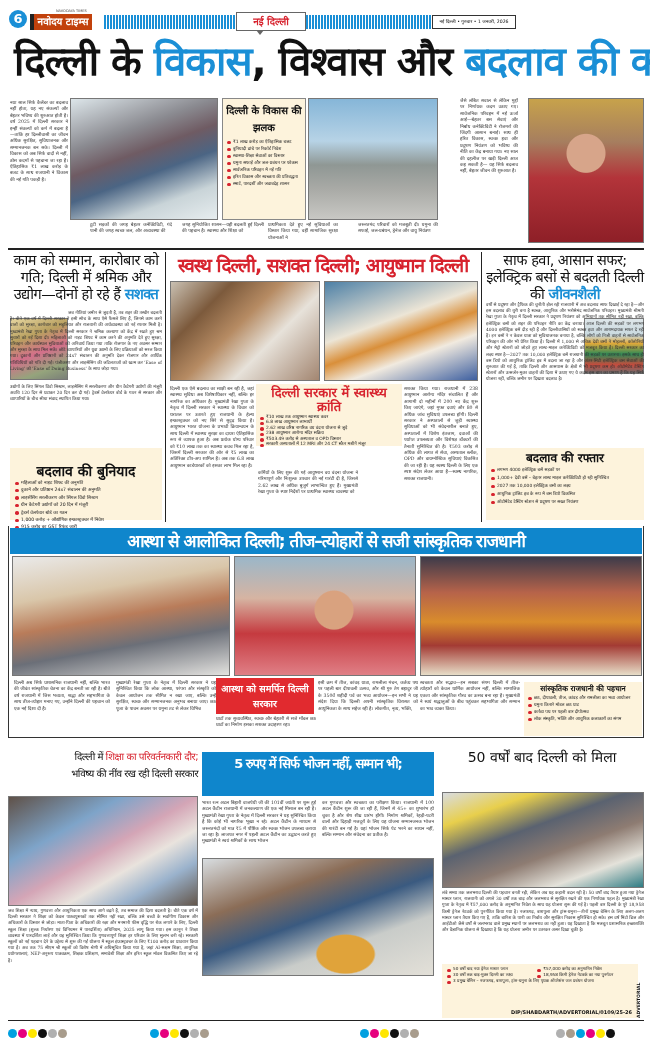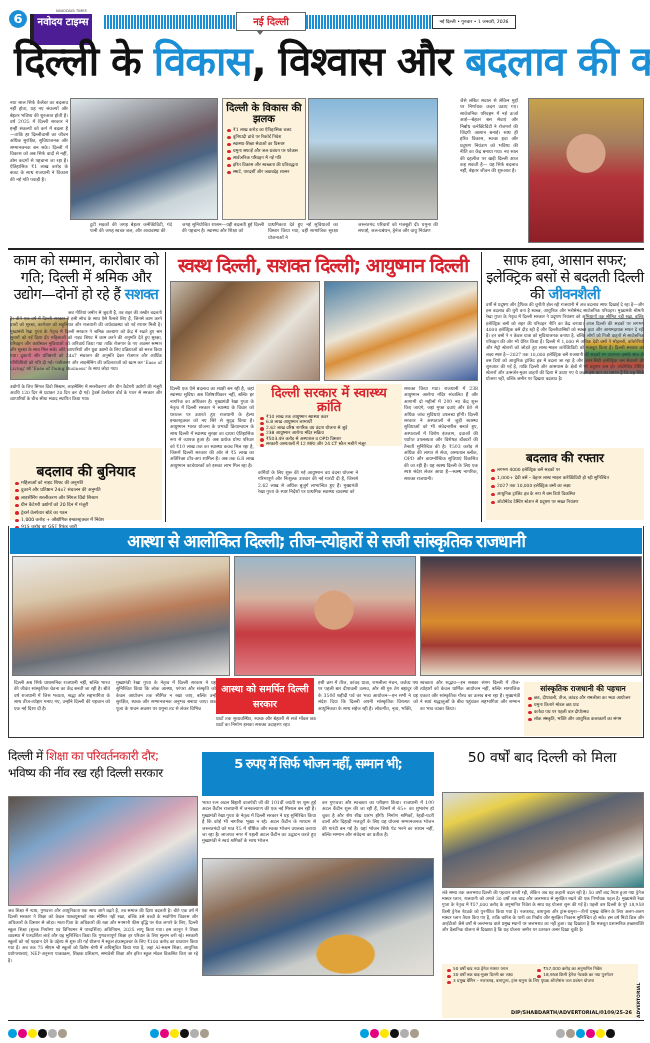--- a/index.html
+++ b/index.html
@@ -15,36 +15,36 @@
 .bullet li:before{content:"";position:absolute;left:1px;top:2.5px;width:3.5px;height:3.5px;border-radius:50%;background:#d7232e}
 .rule{position:absolute;background:#222}
 .dots span{display:inline-block;width:9px;height:9px;border-radius:50%;margin-right:1px}
 </style>
 </head>
 <body>
 
 <div class="abs" style="left:0;top:0;width:650px;height:36px">
   <div class="abs" style="left:9px;top:10px;width:18px;height:18px;border-radius:50%;background:#1a8fd6;color:#fff;font-weight:bold;font-size:13px;text-align:center;line-height:18px">6</div>
   <div class="abs" style="left:56px;top:9px;font-size:3.5px;color:#444">NAVODAYA TIMES</div>
-  <div class="abs" style="left:30px;top:14px;width:62px;height:31px;background:#4c1d95;color:#fff;font-weight:bold;font-size:10px;text-align:center;line-height:16px;border-left:4px solid #222">नवोदय टाइम्स</div>
+  <div class="abs" style="left:30px;top:14px;width:62px;height:16px;background:#c2410c;color:#fff;font-weight:bold;font-size:10px;text-align:center;line-height:16px;border-left:4px solid #222">नवोदय टाइम्स</div>
   <div class="abs" style="left:104px;top:15px;width:132px;height:14px;background:repeating-linear-gradient(90deg,#1a8fd6 0 2px,#fff 2px 3px)"></div>
   <div class="abs" style="left:236px;top:12px;width:70px;height:19px;border:1px solid #666;background:#fff;color:#d7232e;font-weight:bold;font-size:10px;text-align:center;line-height:17px">नई दिल्ली</div>
   <div class="abs" style="left:256px;top:30px;width:0;height:0;border-left:4px solid transparent;border-right:4px solid transparent;border-top:5px solid #666"></div>
   <div class="abs" style="left:306px;top:15px;width:126px;height:14px;background:repeating-linear-gradient(90deg,#1a8fd6 0 2px,#fff 2px 3px)"></div>
   <div class="abs" style="left:432px;top:15px;width:84px;height:14px;border:1px solid #333;font-size:4.6px;line-height:12px;text-align:center">नई दिल्ली • गुरुवार • 1 जनवरी, 2026</div>
 </div>
 
 <div class="abs hl" style="left:14px;top:36px;width:630px;height:52px;font-size:40px;line-height:50px;white-space:nowrap;text-align:center">
   <span>दिल्ली के </span><span class="blue">विकास</span><span>, विश्वास और </span><span class="blue">बदलाव की कहानी</span>
 </div>
 
 <div class="abs txt" style="left:10px;top:100px;width:58px;height:148px">नया साल सिर्फ कैलेंडर का बदलाव नहीं होता, यह नए संकल्पों और बेहतर भविष्य की शुरुआत होती है। वर्ष 2025 में दिल्ली सरकार ने इन्हीं संकल्पों को कर्म में बदला है—ताकि हर दिल्लीवासी का जीवन अधिक सुरक्षित, सुविधाजनक और सम्मानजनक बन सके। दिल्ली में विकास को अब सिर्फ वादों से नहीं, ठोस कदमों से पहचाना जा रहा है। ऐतिहासिक ₹1 लाख करोड़ के बजट के साथ राजधानी ने विकास की नई गति पकड़ी है।</div>
 <div class="photo" style="left:70px;top:98px;width:148px;height:122px;background:linear-gradient(160deg,#dde6ea 0%,#8a8a90 30%,#6f5b63 45%,#4b6584 60%,#c9d4d8 80%,#e7edef 100%)"></div>
 <div class="abs" style="left:222px;top:98px;width:84px;height:122px;background:#fdf3dc;border:1px solid #888;padding:3px">
-  <div style="font-weight:bold;font-size:10px;line-height:11px;text-align:center;margin-bottom:2px">दिल्ली के विकास की झलक</div>
+  <div style="font-weight:bold;font-size:10px;line-height:17px;text-align:center;margin-bottom:2px">दिल्ली के विकास की झलक</div>
   <ul class="bullet" style="font-size:4.4px;line-height:7px">
     <li>₹1 लाख करोड़ का ऐतिहासिक बजट</li>
     <li>बुनियादी ढांचे पर रिकॉर्ड निवेश</li>
     <li>स्वास्थ्य-शिक्षा सेवाओं का विस्तार</li>
     <li>यमुना सफाई और जल-प्रबंधन पर फोकस</li>
     <li>सार्वजनिक परिवहन में नई गति</li>
     <li>हरित विकास और स्वच्छता की प्रतिबद्धता</li>
     <li>स्मार्ट, पारदर्शी और जवाबदेह शासन</li>
   </ul>
 </div>
@@ -127,21 +127,21 @@
 <div class="abs" style="left:524px;top:682px;width:118px;height:54px;background:#fdf3dc;padding:2px 3px">
   <div style="font-weight:bold;font-size:7.5px;line-height:10px;text-align:center">सांस्कृतिक राजधानी की पहचान</div>
   <ul class="bullet" style="font-size:4.4px;line-height:7px">
     <li>छठ, दीपावली, तीज, कांवड़ और रामलीला का भव्य आयोजन</li>
     <li>यमुना किनारे मॉडल छठ घाट</li>
     <li>कर्तव्य पथ पर पहली बार दीपोत्सव</li>
     <li>लोक संस्कृति, भक्ति और आधुनिक कलाकारों का संगम</li>
   </ul>
 </div>
 
-<div class="abs" style="left:8px;top:748px;width:190px;font-size:12px;line-height:17px;text-align:left;letter-spacing:-0.5px;white-space:nowrap">
+<div class="abs" style="left:8px;top:748px;width:190px;font-size:10px;line-height:17px;text-align:right;letter-spacing:-0.5px;white-space:nowrap">
   <span>दिल्ली में </span><span class="red">शिक्षा का परिवर्तनकारी दौर;</span><br>
   <span>भविष्य की नींव रख रही दिल्ली सरकार</span>
 </div>
 <div class="photo" style="left:8px;top:796px;width:190px;height:110px;background:linear-gradient(150deg,#5f5148 0%,#7ea4c9 30%,#d4a5b6 50%,#e9e3dd 65%,#9ab2cc 80%,#64574c 100%)"></div>
 <div class="abs txt" style="left:8px;top:908px;width:190px;height:92px;overflow:hidden;font-size:4.4px;line-height:6.2px">जब शिक्षा में न्याय, गुणवत्ता और आधुनिकता एक साथ आगे बढ़ते हैं, तब समाज की दिशा बदलती है। बीते एक वर्ष में दिल्ली सरकार ने शिक्षा को केवल पाठ्यपुस्तकों तक सीमित नहीं रखा, बल्कि उसे बच्चों के सर्वांगीण विकास और अधिकारों के विस्तार से जोड़ा। माता-पिता के अधिकारों की रक्षा और मनमानी फीस वृद्धि पर रोक लगाने के लिए, दिल्ली स्कूल शिक्षा (शुल्क निर्धारण एवं विनियमन में पारदर्शिता) अधिनियम, 2025 लागू किया गया। इस कानून ने शिक्षा व्यवस्था में पारदर्शिता लाई और यह सुनिश्चित किया कि गुणवत्तापूर्ण शिक्षा हर परिवार के लिए सुलभ बनी रहे। सरकारी स्कूलों को नई पहचान देने के उद्देश्य से शुरू की गई योजना में स्कूल इंफ्रास्ट्रक्चर के लिए ₹100 करोड़ का प्रावधान किया गया है। अब तक 75 सीएम श्री स्कूलों को विशेष श्रेणी में अधिसूचित किया गया है, जहां AI-सक्षम शिक्षा, आधुनिक प्रयोगशालाएं, NEP-अनुरूप पाठ्यक्रम, शिक्षक प्रशिक्षण, समावेशी शिक्षा और हरित स्कूल मॉडल विकसित किए जा रहे हैं।</div>
 
 <div class="abs hl" style="left:202px;top:752px;width:232px;height:44px;background:#0f86cc;color:#fff;font-size:13px;line-height:20px;text-align:center;padding-top:2px;white-space:nowrap">
   <div>5 रुपए में सिर्फ भोजन नहीं, सम्मान भी;</div>
 </div>
 <div class="abs txt" style="left:202px;top:800px;width:114px;height:56px;overflow:hidden">भारत रत्न अटल बिहारी वाजपेयी जी की 101वीं जयंती पर शुरू हुई अटल कैंटीन राजधानी में जनकल्याण की एक नई मिसाल बन रही है। मुख्यमंत्री रेखा गुप्ता के नेतृत्व में दिल्ली सरकार ने यह सुनिश्चित किया है कि कोई भी नागरिक भूखा न रहे। अटल कैंटीन के माध्यम से जरूरतमंदों को मात्र ₹5 में पौष्टिक और स्वच्छ भोजन उपलब्ध कराया जा रहा है। लाजपत नगर में पहली अटल कैंटीन का उद्घाटन करते हुए मुख्यमंत्री ने स्वयं श्रमिकों के साथ भोजन</div>

